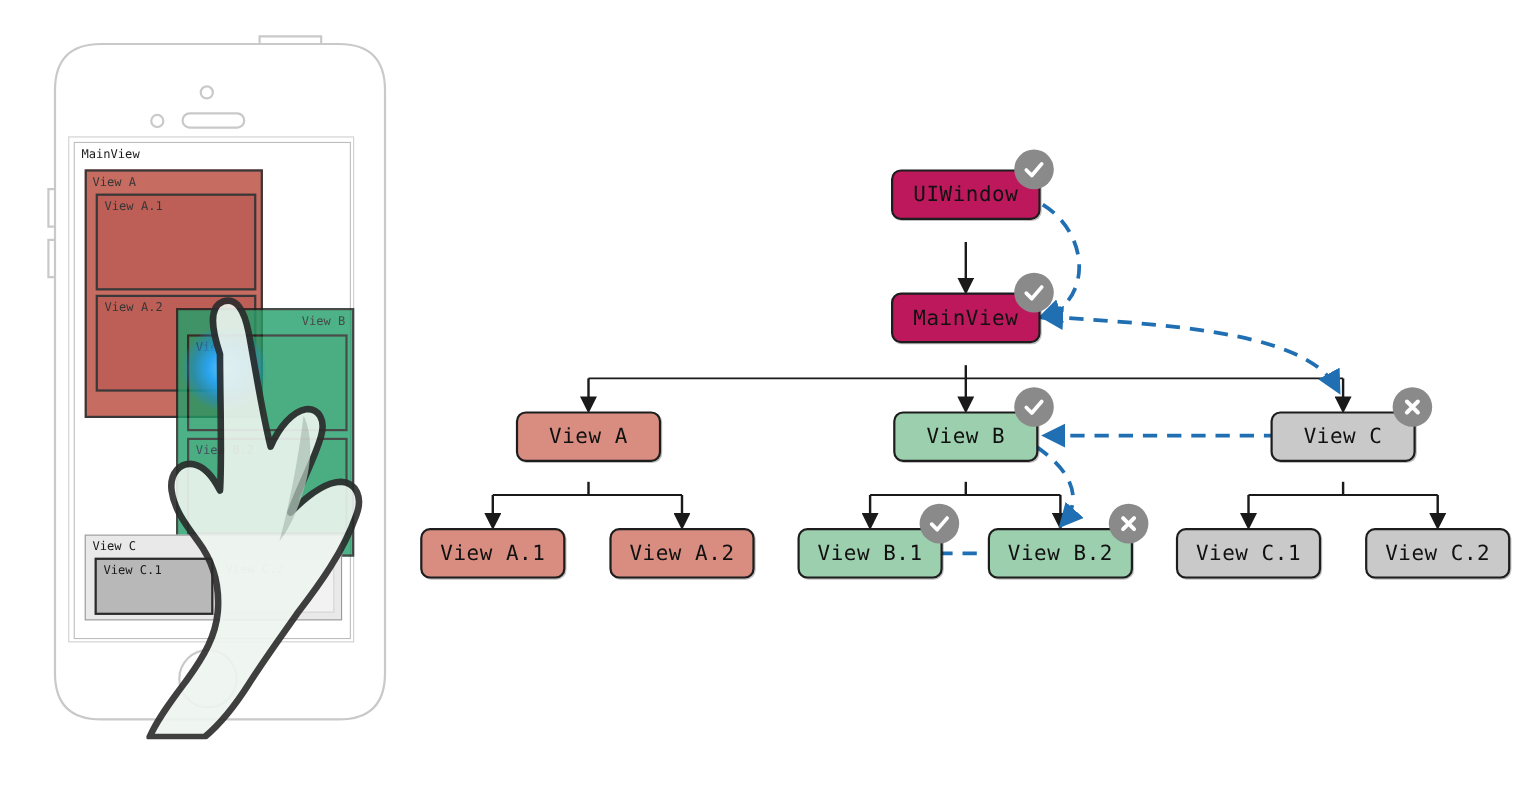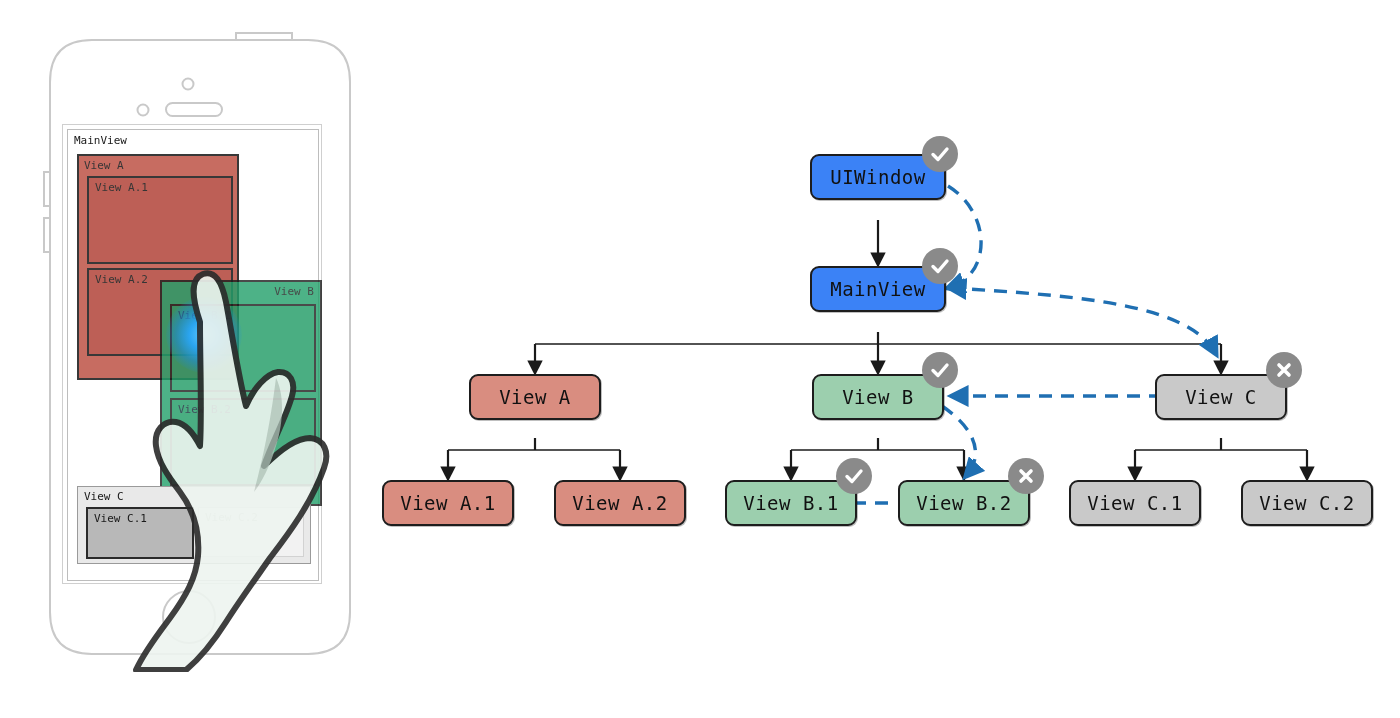--- a/index.html
+++ b/index.html
@@ -60,21 +60,21 @@
 
   
   #tree{position:absolute;left:370px;top:120px;width:1010px;height:440px;}
   #edges{position:absolute;left:0;top:0;}
 
   .node{position:absolute;box-sizing:border-box;border:2px solid #1d1d1d;
         border-radius:9px;display:flex;align-items:center;justify-content:center;
         font-family:"DejaVu Sans Mono","Liberation Mono",monospace;
         font-size:19px;color:#111111;letter-spacing:.5px;
         box-shadow:1px 1px 0 rgba(0,0,0,.25);}
-  .node.white{background:#3b82f6;justify-content:center;}
+  .node.white{background:#be185d;justify-content:center;}
   .node.red{background:#d98d80;}
   .node.green{background:#9ccfae;}
   .node.gray{background:#c9c9c9;}
 
   .badge{position:absolute;width:36px;height:36px;border-radius:50%;
          background:#8a8a8a;display:flex;align-items:center;justify-content:center;}
   .badge svg{display:block;}
 </style>
 </head>
 <body>

